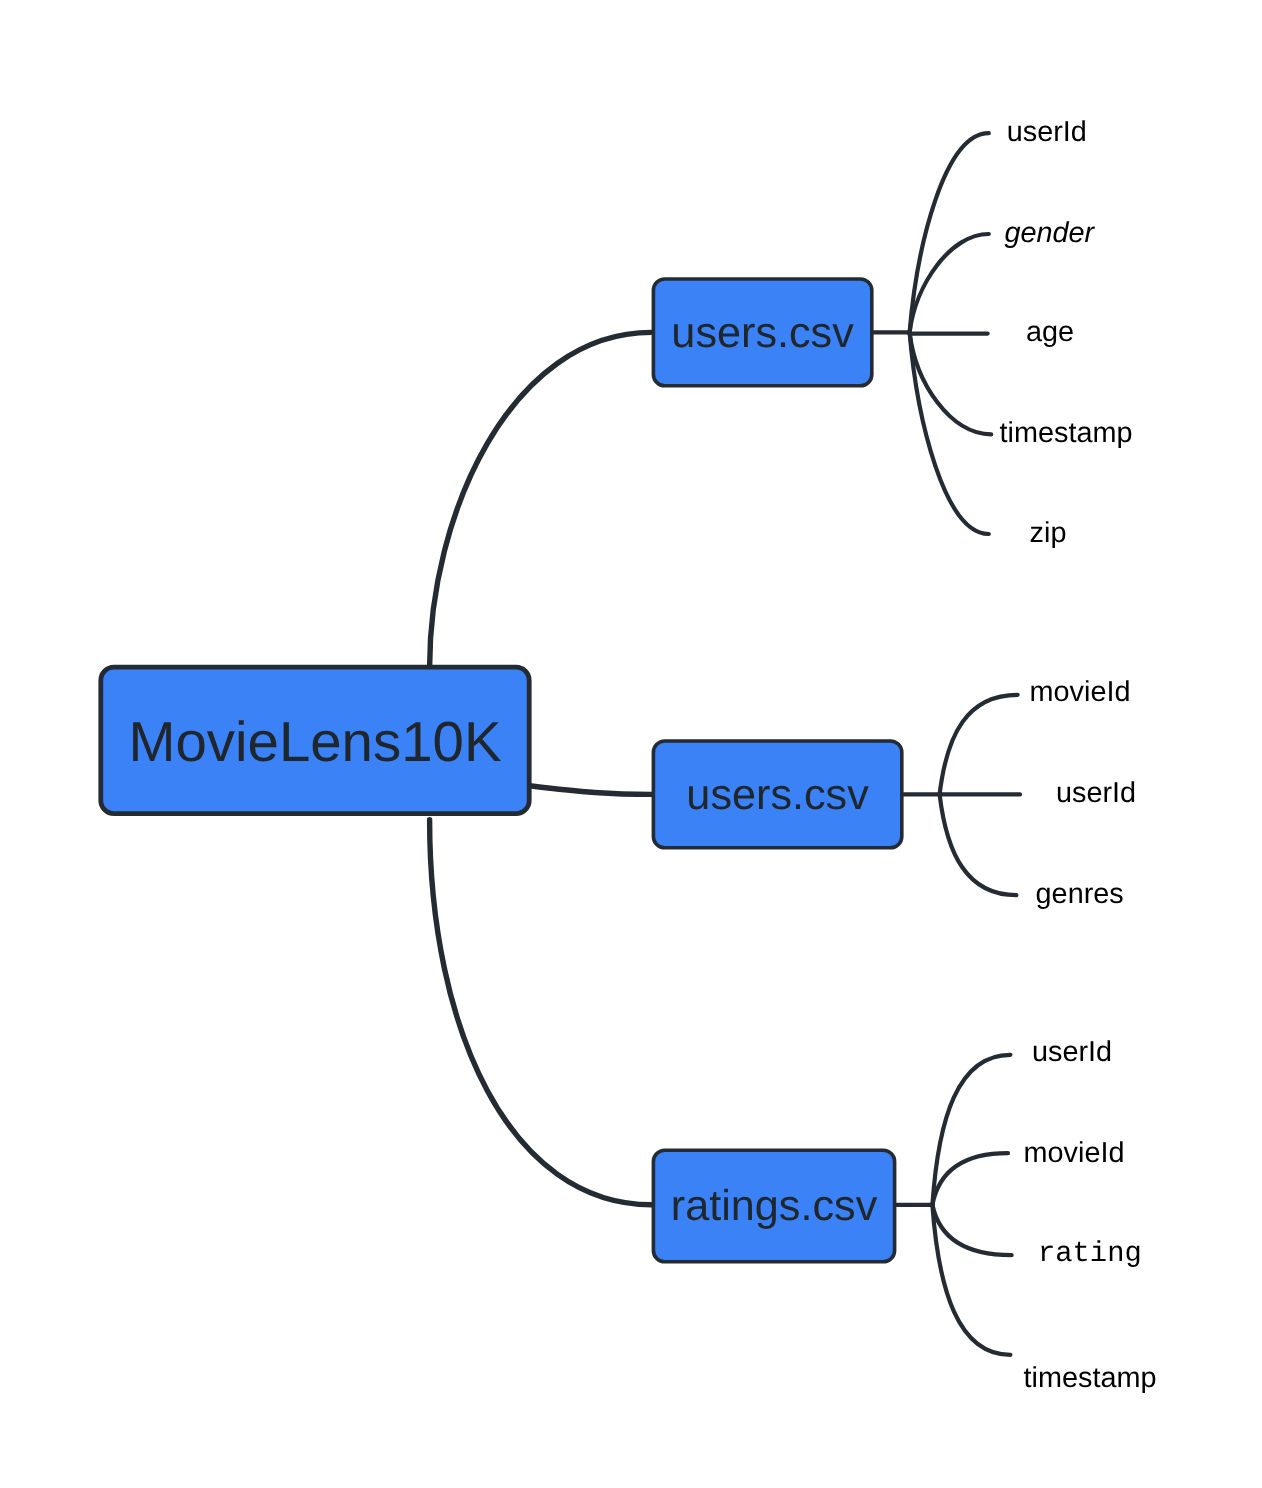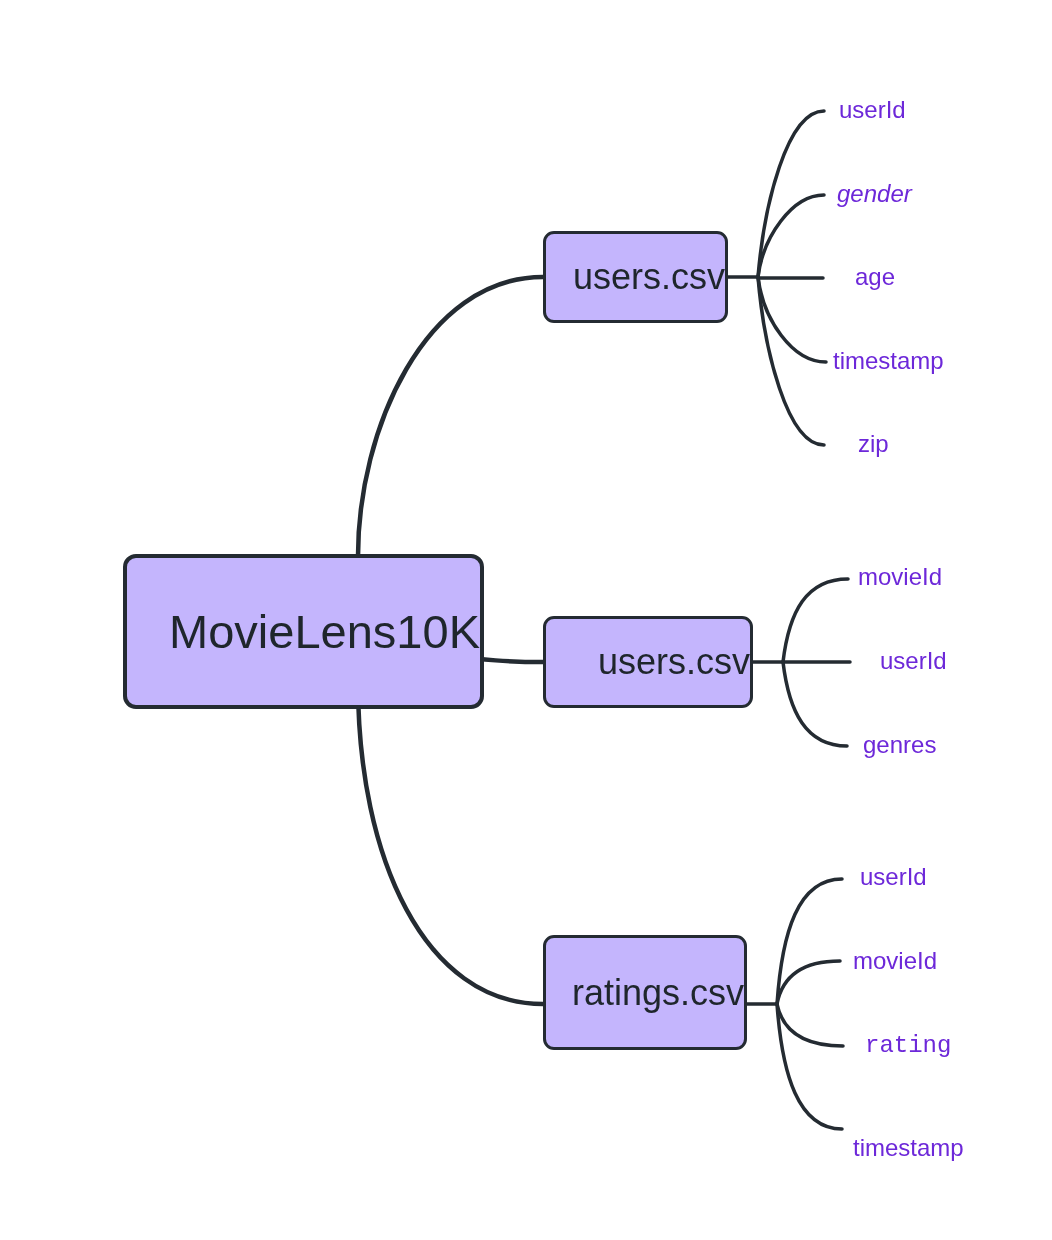--- a/index.html
+++ b/index.html
@@ -19,51 +19,50 @@
   .links {
     position: absolute;
     left: 0;
     top: 0;
     width: 1052px;
     height: 1240px;
   }
   .node {
     position: absolute;
     box-sizing: border-box;
-    background: #c4b5fd;
+    background: #3b82f6;
     border: 3px solid #242b32;
     border-radius: 11px;
     display: flex;
     align-items: center;
-    justify-content: flex-end;
+    justify-content: center;
     white-space: nowrap;
   }
   .node.root {
     left: 82px;
     top: 554px;
     width: 361px;
-    height: 155px;
+    height: 126px;
     border-width: 4px;
     border-radius: 13px;
     font-size: 47px;
-    margin-left: 41px;
   }
   .node.branch {
     height: 92px;
     font-size: 36px;
   }
   .node.branch.users   { left: 543px; top: 231px; width: 185px; }
   .node.branch.movies  { left: 543px; top: 616px; width: 210px; }
-  .node.branch.ratings { left: 543px; top: 935px; width: 204px; height: 115px; }
+  .node.branch.ratings { left: 543px; top: 957px; width: 204px; height: 96px; }
   .leaf {
     position: absolute;
     transform: translateY(-52%);
     font-size: 24px;
     white-space: nowrap;
-    color: #6d28d9;
+    color: #000000;
   }
   
   .leaf.u0 { left: 839px; top: 111px; }
   .leaf.u1 { left: 837px; top: 195px; font-style: italic; }
   .leaf.u2 { left: 855px; top: 278px; }
   .leaf.u3 { left: 833px; top: 362px; }
   .leaf.u4 { left: 858px; top: 445px; }
   
   .leaf.m0 { left: 858px; top: 578px; }
   .leaf.m1 { left: 880px; top: 662px; }

